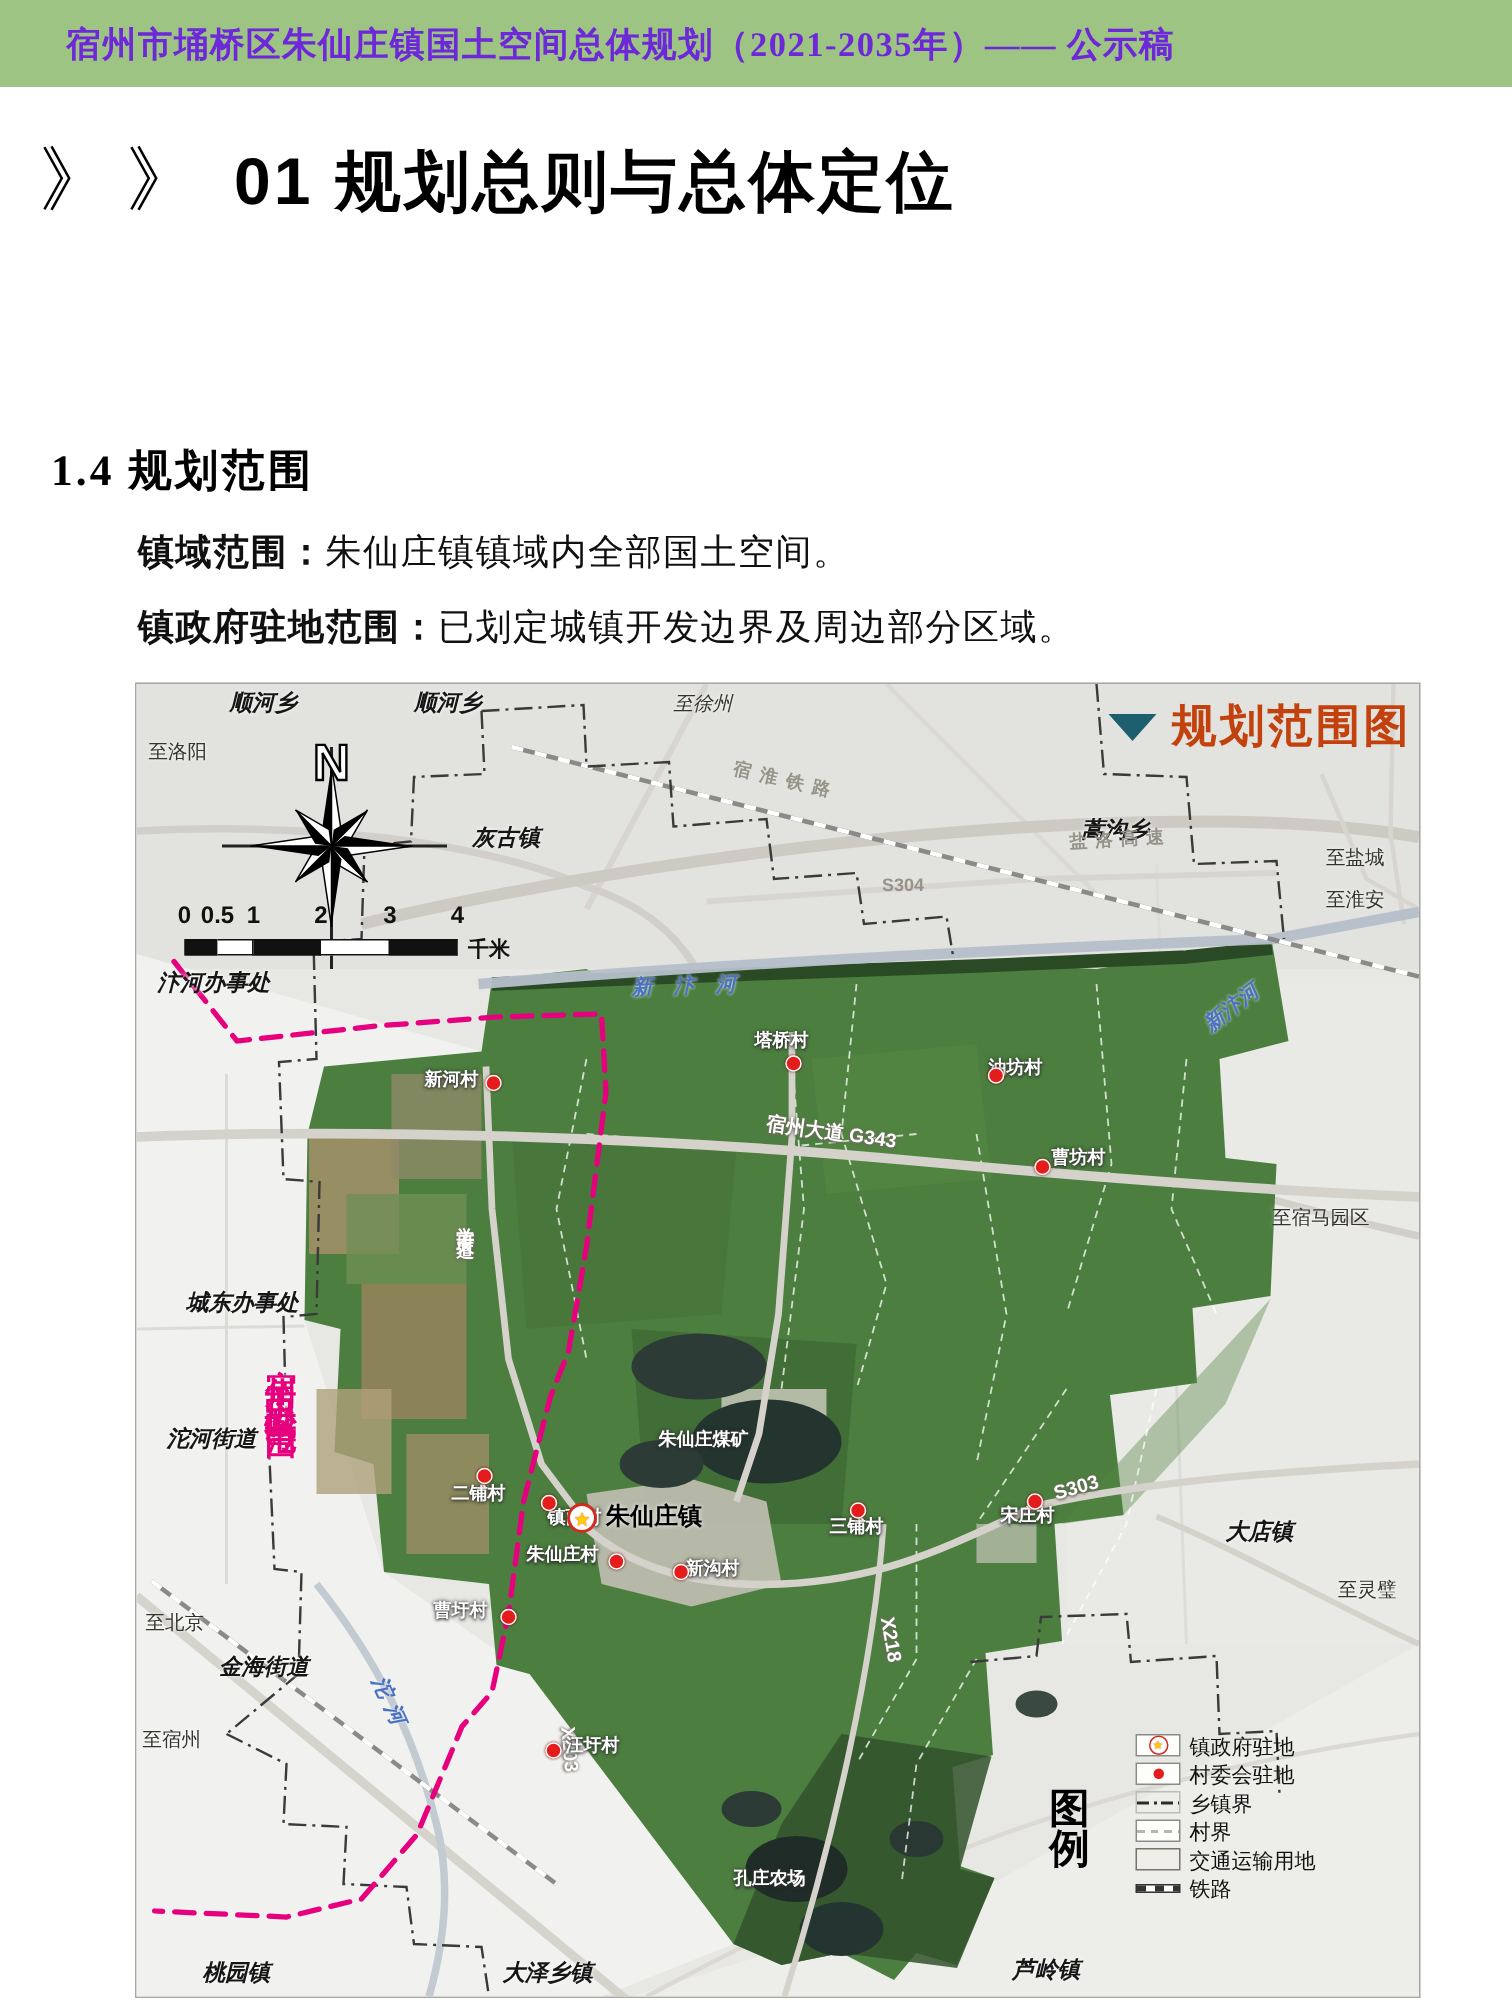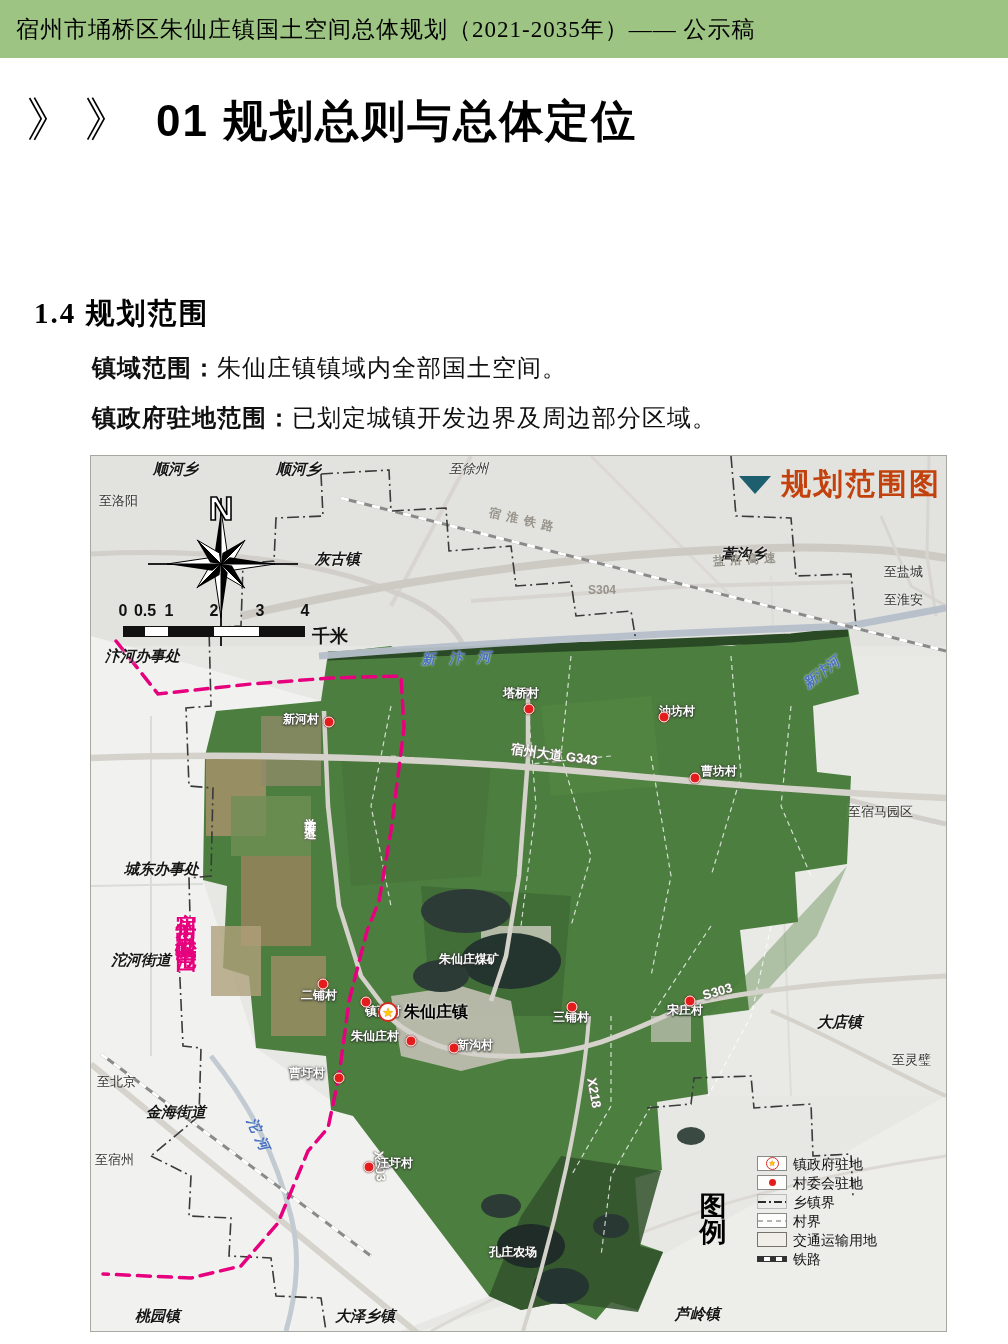--- a/index.html
+++ b/index.html
@@ -1,21 +1,21 @@
 <!DOCTYPE html>
 <html><head>
 <meta charset="utf-8">
 <style>
   html,body{margin:0;padding:0;}
   body{width:1008px;height:1344px;background:#fff;font-family:"Liberation Sans",sans-serif;}
   #page{position:relative;width:1008px;height:1344px;overflow:hidden;background:#fff;}
 
   
   #hdr{position:absolute;left:0;top:0;width:1008px;height:58px;background:#9dc483;display:flex;align-items:center;}
-  #hdr .t{padding-left:16px;font-family:"Liberation Serif",serif;font-weight:400;font-size:23px;color:#000000;letter-spacing:1px;}
+  #hdr .t{padding-left:44px;font-family:"Liberation Serif",serif;font-weight:700;font-size:23px;color:#6d28d9;letter-spacing:1px;}
 
   
   #bigtitle{position:absolute;left:26px;top:88px;font-size:44px;font-weight:800;color:#000;letter-spacing:2px;white-space:nowrap;}
   #bigtitle .marks{font-weight:400;font-size:48px;letter-spacing:10px;margin-right:14px;}
   #h13{position:absolute;left:34px;top:168px;font-size:29px;font-weight:800;color:#000;}
   #p13{position:absolute;left:75px;top:228px;font-family:"Liberation Serif",serif;font-size:27px;color:#0d0d0d;letter-spacing:1px;}
   #h14{position:absolute;left:34px;top:294px;font-family:"Liberation Serif",serif;font-size:29px;font-weight:600;color:#000;letter-spacing:2px;}
   .scope{position:absolute;left:92px;font-family:"Liberation Serif",serif;font-size:24px;color:#101010;letter-spacing:1px;}
   .scope b{font-weight:800;}
   #sc1{top:352px;} #sc2{top:402px;}
@@ -45,21 +45,21 @@
 
   
   #compass{position:absolute;left:55px;top:30px;}
 
   
   #scale{position:absolute;left:25px;top:146px;width:250px;height:46px;}
   #scale .tick{position:absolute;top:0;transform:translateX(-50%);font-size:16px;font-weight:700;color:#111;}
   #segs{position:absolute;left:7px;top:24px;display:flex;}
   .seg{height:11px;border:1px solid #111;border-left:none;box-sizing:border-box;}
   .seg:first-child{border-left:1px solid #111;}
-  #scale .unit{position:absolute;left:196px;top:22px;font-size:18px;font-weight:700;color:#111;}
+  #scale .unit{position:absolute;left:196px;top:22px;font-size:14px;font-weight:700;color:#111;}
 
   
   #legendtitle{position:absolute;left:604px;top:716px;writing-mode:vertical-rl;font-size:27px;font-weight:800;color:#000;letter-spacing:26px;}
   .lgrow{position:absolute;height:17px;}
   .lgsw{position:absolute;width:30px;height:15px;}
   .swbox{width:100%;height:100%;background:#fdfdfc;border:1px solid #8a8a86;box-sizing:border-box;display:flex;align-items:center;justify-content:center;}
   .swline{width:100%;height:2px;}
   .dashdot{background:repeating-linear-gradient(90deg,#2b2b2b 0 8px,transparent 8px 11px,#2b2b2b 11px 13px,transparent 13px 16px);}
   .dashlight{background:repeating-linear-gradient(90deg,#b6b6ae 0 5px,transparent 5px 9px);}
   .swland{width:100%;height:100%;background:#f0eee8;border:1px solid #77736b;box-sizing:border-box;}

